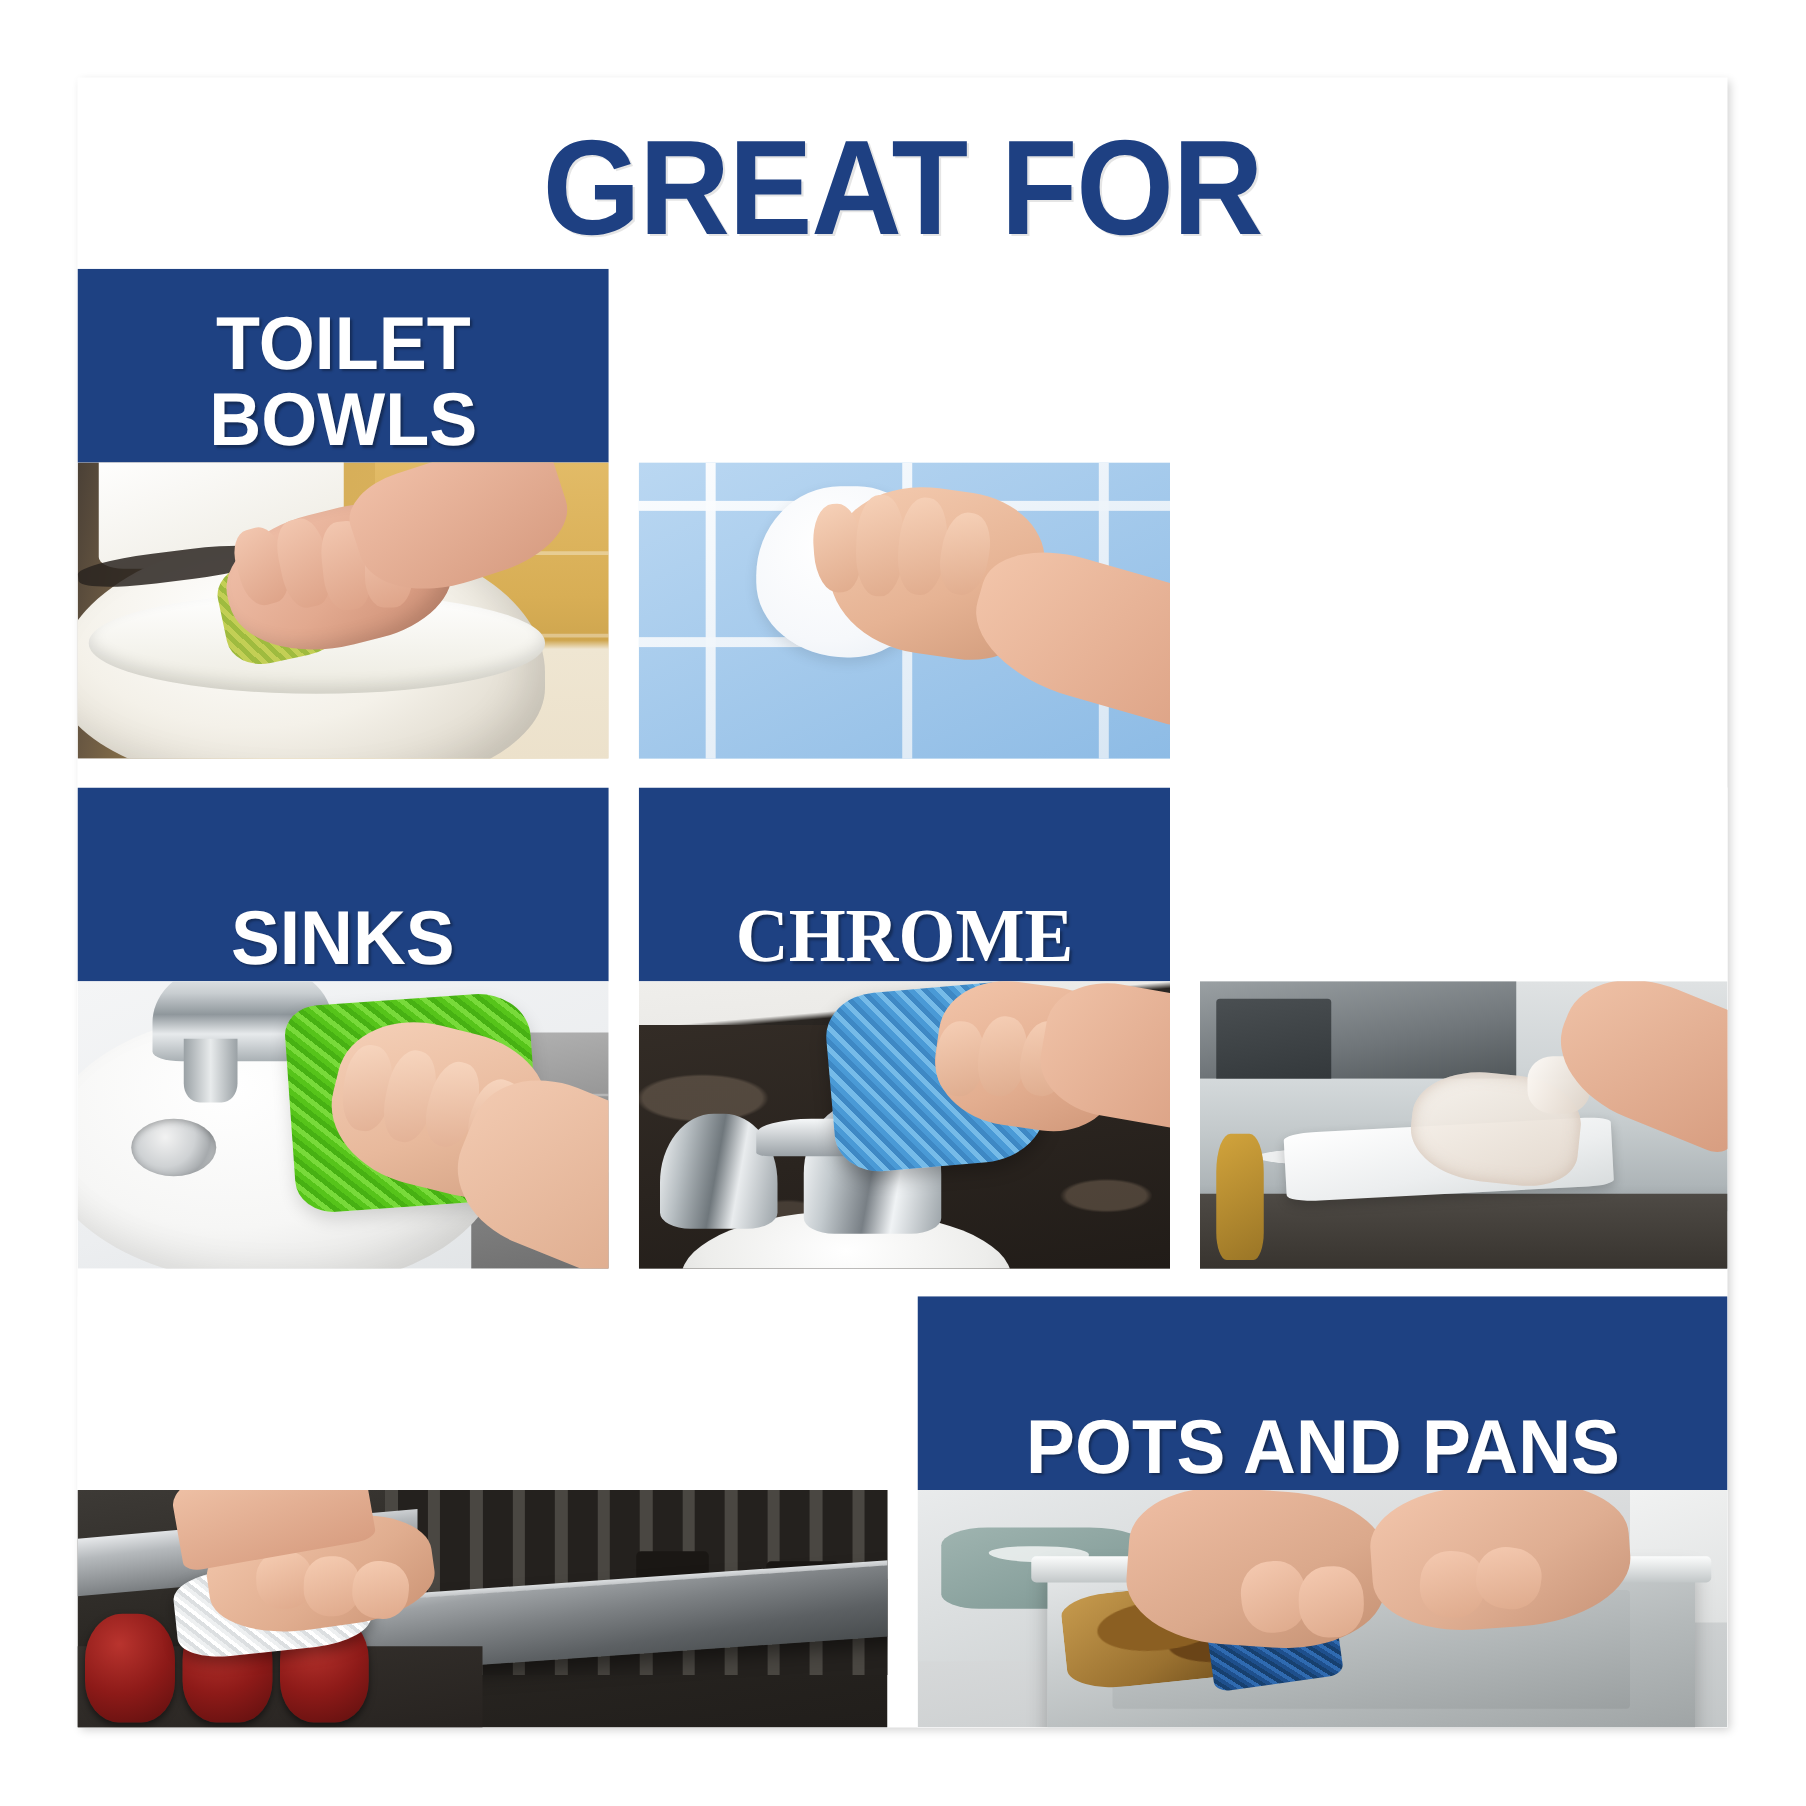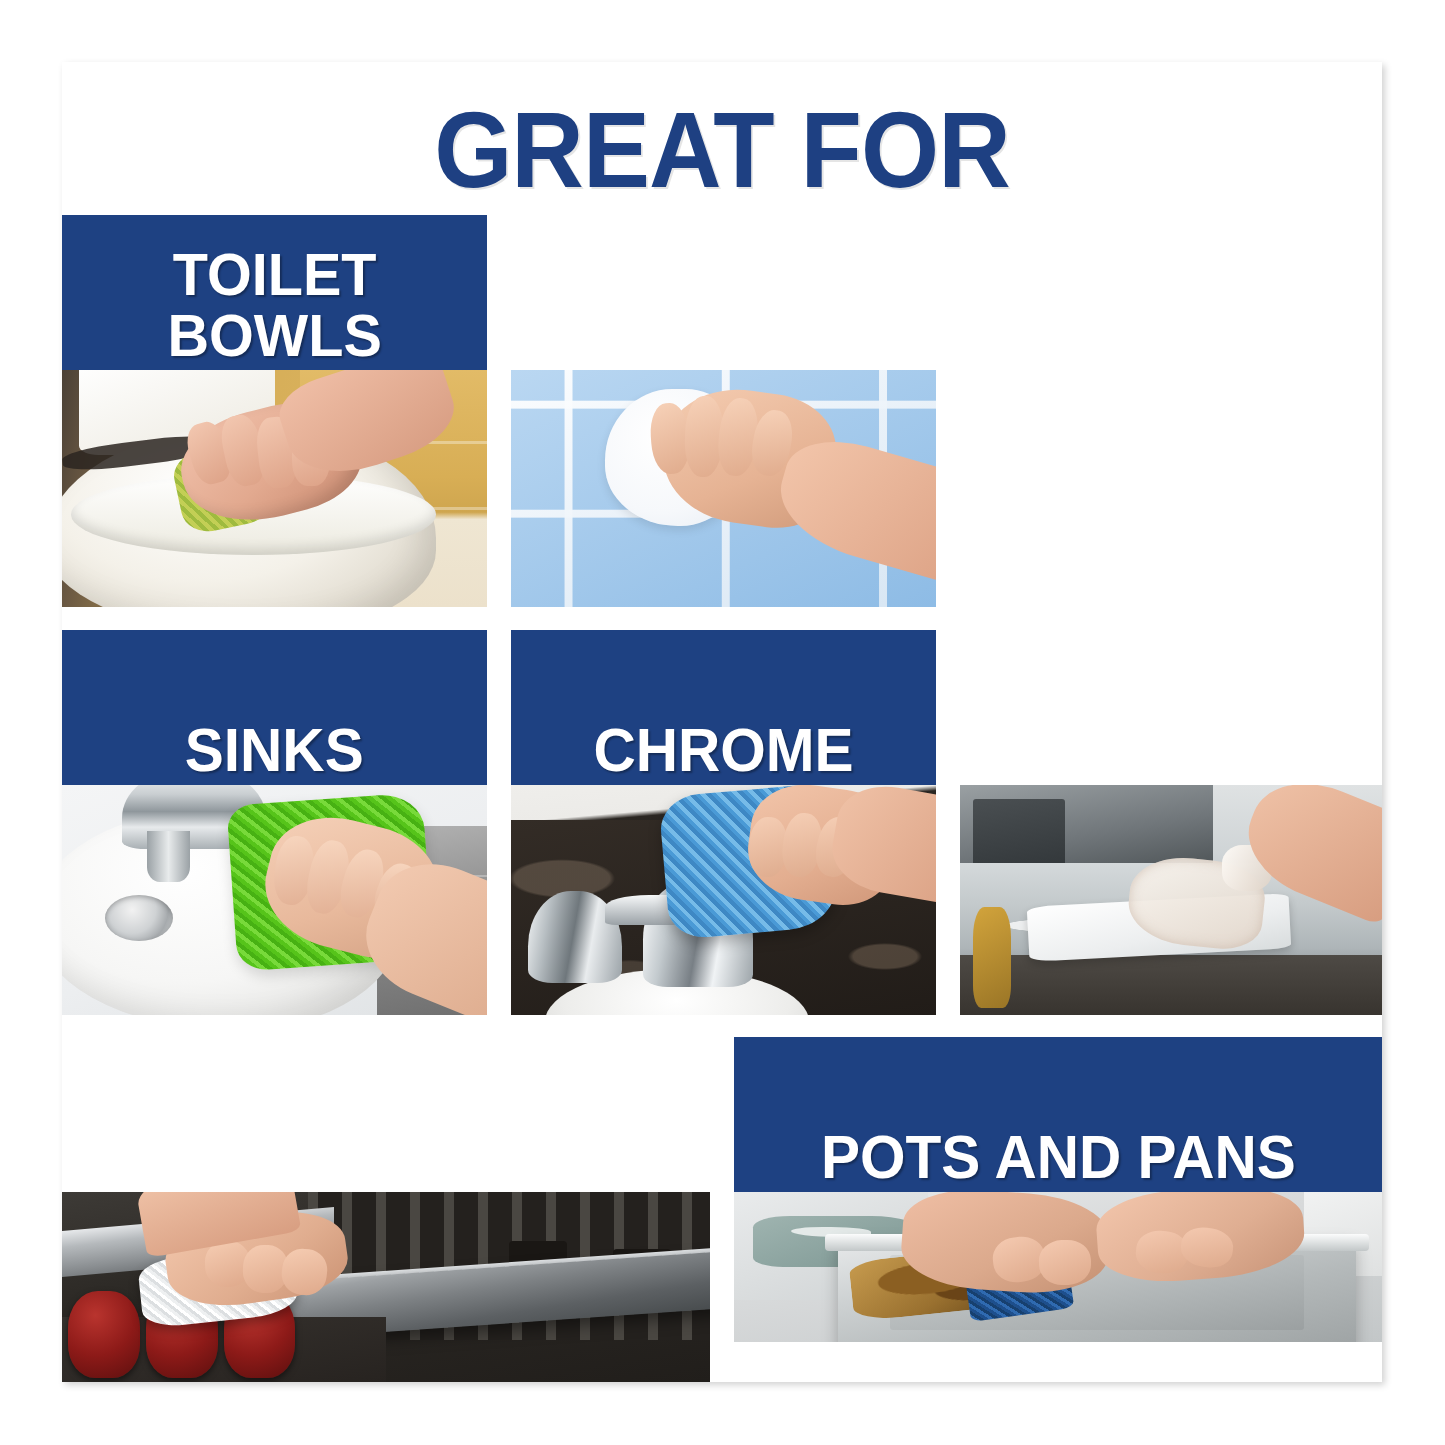--- a/index.html
+++ b/index.html
@@ -63,24 +63,24 @@
     position:absolute;left:0;right:0;top:155px;bottom:0;
     overflow:hidden;
   }
   .photo .scene{position:absolute;inset:0;}
 
   
   #c-toilet      {left:0px;   top:153px; width:425px; height:392px;}
   #c-walltiles   {left:449px; top:153px; width:425px; height:392px;}
   #c-tubs        {left:898px; top:153px; width:422px; height:392px;}
   #c-sinks       {left:0px;   top:568px; width:425px; height:385px;}
-  #c-chrome      {left:449px; top:568px; width:425px; height:385px;}
+  #c-chrome      {left:449px; top:568px; width:425px; height:385px;font-family:Liberation Serif, serif;}
   #c-stainless   {left:898px; top:568px; width:422px; height:385px;}
   #c-stove       {left:0px;   top:975px; width:648px; height:345px;}
-  #c-pots        {left:672px; top:975px; width:648px; height:305px;}
+  #c-pots        {left:672px; top:975px; width:648px; height:345px;}
 
   
 
   
   .s-toilet{background:linear-gradient(100deg,#4a4036 0%,#6c5a43 10%,#d6ae58 42%,#d9b15c 58%,#cfa954 72%,#e6d9c2 100%);}
   .s-toilet .tile-wall{position:absolute;right:0;top:0;width:44%;height:100%;
     background:linear-gradient(180deg,#e2bb67 0%,#d8ae55 45%,#cfa64f 60%,#efe6d2 63%,#ece1cb 100%);}
   .s-toilet .tile-line{position:absolute;right:0;width:44%;height:3px;background:rgba(255,255,255,0.35);}
   .s-toilet .bowl{position:absolute;left:-4%;top:24%;width:92%;height:88%;
     background:radial-gradient(ellipse at 40% 30%, #ffffff 0%, #f4f1e9 45%, #ddd7ca 80%);

